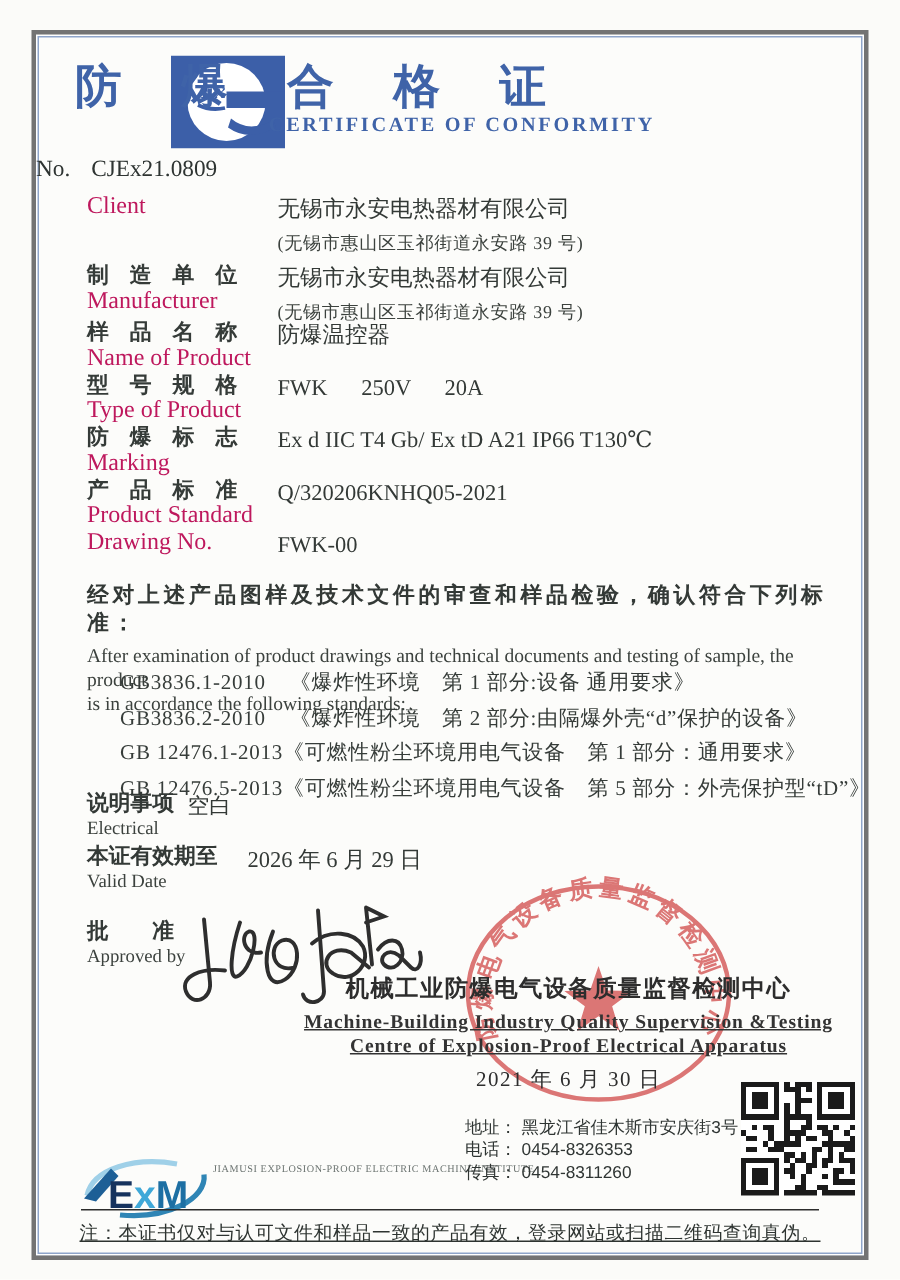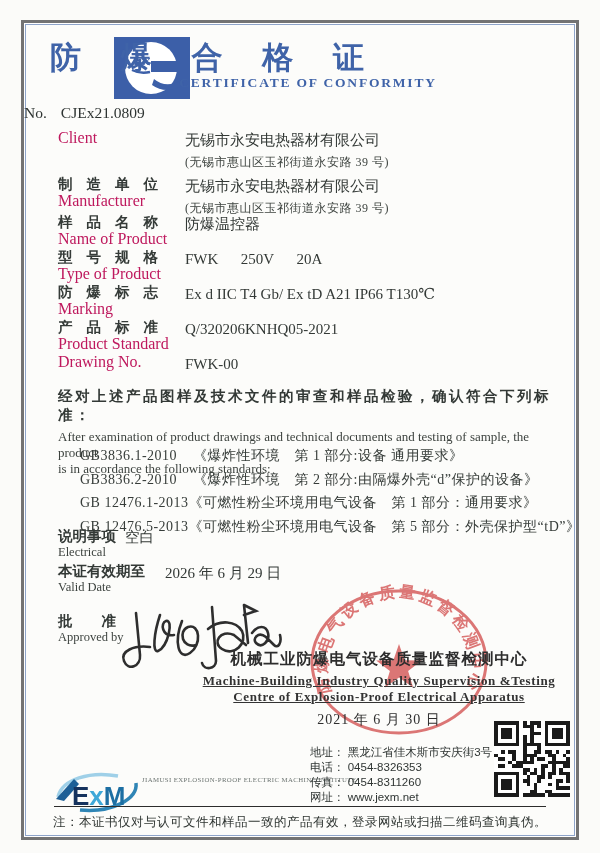--- a/index.html
+++ b/index.html
@@ -86,21 +86,21 @@
     font-weight:bold;font-size:16.5px;color:#1f2422;letter-spacing:1px;white-space:nowrap;
   }
   .inst .ien{font-size:6.8px;color:#6b7370;letter-spacing:0.4px;margin-top:3px;white-space:nowrap;}
   .contact{left:286px;top:722px;width:200px;font-family:"Liberation Sans","DejaVu Sans",sans-serif;}
   .contact .cl{font-size:11.5px;color:#2f3533;line-height:15px;white-space:nowrap;}
   .qr{left:470px;top:698px;width:76px;height:76px;}
   .footrule{left:30px;right:30px;top:783px;height:0;border-top:1.5px solid #2c2c2c;}
   .footnote{
     left:0;right:0;top:791px;text-align:center;
     font-family:"Liberation Sans","DejaVu Sans",sans-serif;
-    font-size:12.5px;color:#2e3431;letter-spacing:0.5px;
+    font-size:12.5px;color:#2e3431;letter-spacing:0.5px;text-decoration:underline;
   }
 </style>
 </head>
 <body>
 
 <div class="frame">
 
   <svg class="abs exlogo" viewBox="0 0 76 62">
     <rect x="0" y="0" width="76" height="62" fill="#3c5fa8"></rect>
     <circle cx="37" cy="31" r="26" fill="#ffffff"></circle>
@@ -222,21 +222,20 @@
       <tspan fill="#16335e">E</tspan><tspan fill="#3fa8d8">x</tspan><tspan fill="#1d6fa3">M</tspan>
     </text>
   </svg>
   <div class="abs inst">
     <div class="ien">JIAMUSI EXPLOSION-PROOF ELECTRIC MACHINE INSTITUTE</div>
   </div>
   <div class="abs contact">
     <div class="cl">地址： 黑龙江省佳木斯市安庆街3号</div>
     <div class="cl">电话： 0454-8326353</div>
     <div class="cl">传真： 0454-8311260</div>
-    <div class="cl">网址： www.jexm.net</div>
   </div>
   <svg class="abs qr" id="qr" viewBox="0 0 21 21" shape-rendering="crispEdges">
       <rect x="0" y="0" width="21" height="21" fill="#fff"></rect>
       <rect x="8" y="0" width="1" height="1" fill="#1a1a1a"></rect>
       <rect x="10" y="0" width="1" height="1" fill="#1a1a1a"></rect>
       <rect x="11" y="0" width="1" height="1" fill="#1a1a1a"></rect>
       <rect x="12" y="0" width="1" height="1" fill="#1a1a1a"></rect>
       <rect x="8" y="1" width="1" height="1" fill="#1a1a1a"></rect>
       <rect x="9" y="1" width="1" height="1" fill="#1a1a1a"></rect>
       <rect x="10" y="1" width="1" height="1" fill="#1a1a1a"></rect>

